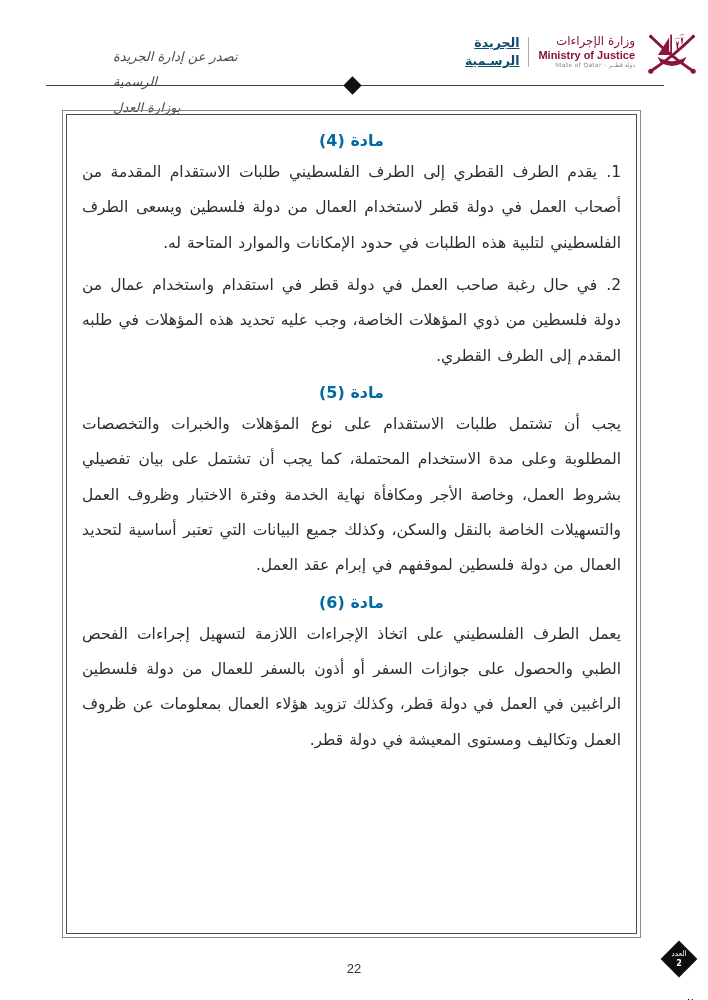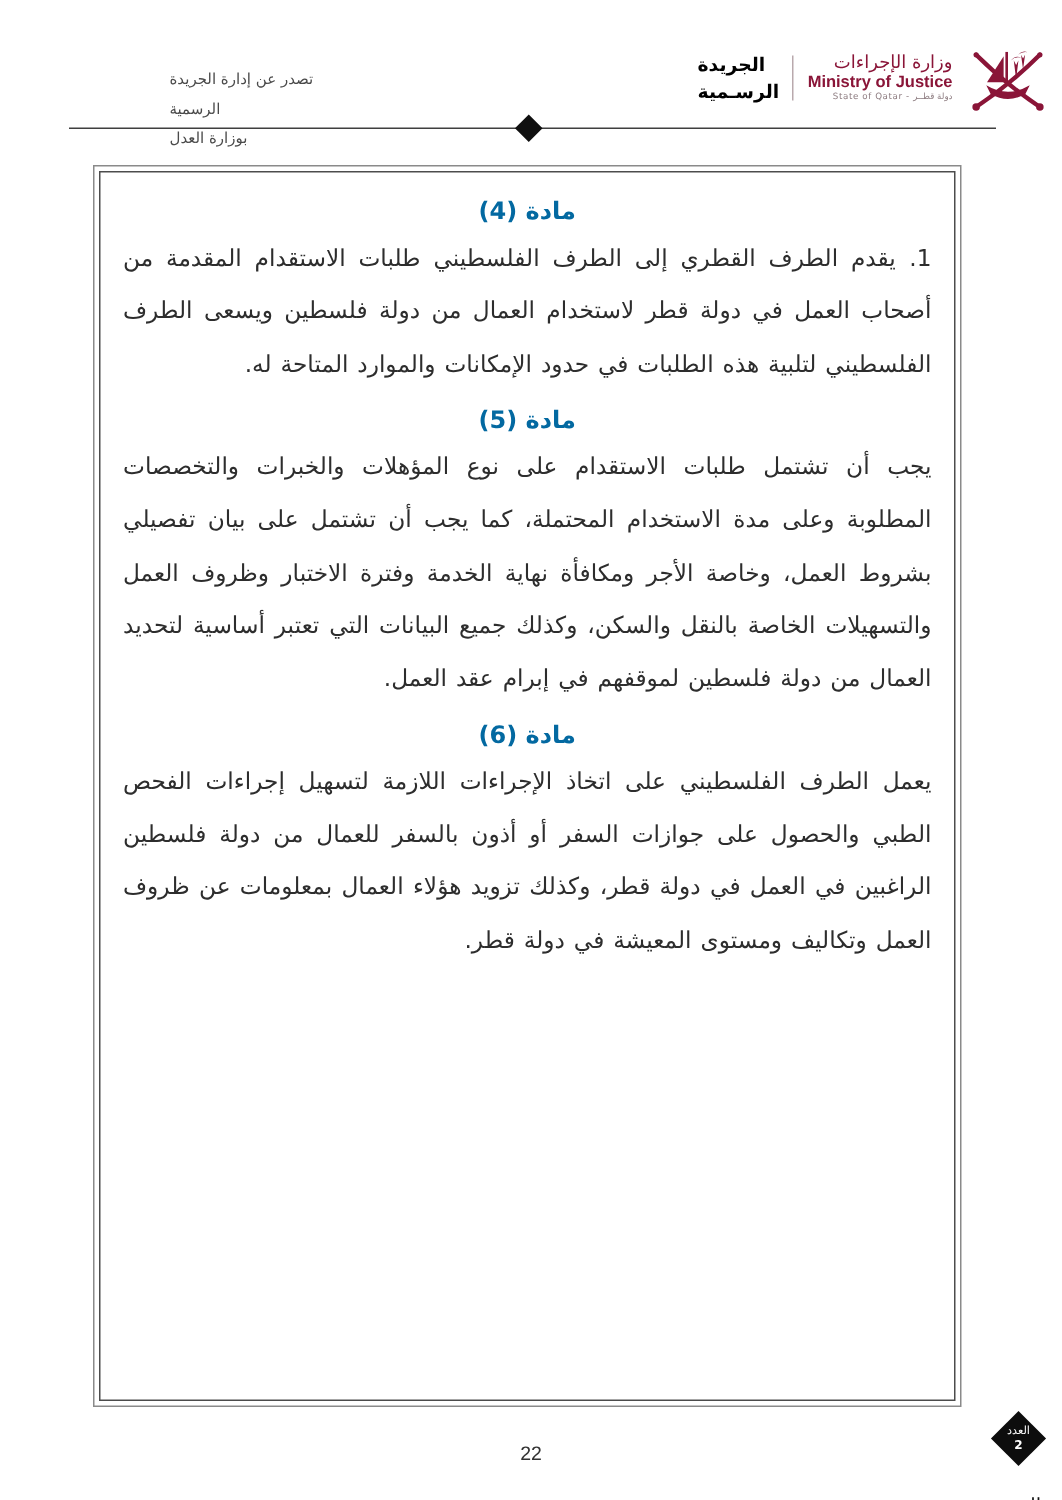--- a/index.html
+++ b/index.html
@@ -4,29 +4,29 @@
 <style>
   html,body{margin:0;padding:0;background:#e8e8e8;}
   .page{
     position:relative;width:708px;height:1000px;background:#ffffff;
     font-family:"DejaVu Sans",sans-serif;overflow:hidden;margin:0 auto;
     color:#2d2d2d;
   }
   
   .publisher{
     position:absolute;left:113px;top:44px;width:132px;
-    direction:rtl;text-align:left;font-size:10px;line-height:1.95;color:#4a4a4a;
+    direction:rtl;text-align:left;font-size:13px;line-height:1.95;color:#4a4a4a;font-style:italic;
   }
   .masthead{
     position:absolute;right:8px;top:26px;height:52px;
     display:flex;align-items:center;gap:9px;
   }
   .gazette-title{
-    direction:rtl;text-align:left;color:#000000;font-weight:bold;
-    font-size:12.5px;line-height:1.45;
+    direction:rtl;text-align:right;color:#0c4a6e;font-weight:bold;
+    font-size:12.5px;line-height:1.45;text-decoration:underline;
   }
   .vdivider{width:1px;height:30px;background:#b9a9ad;}
   .ministry{ text-align:right; direction:rtl; line-height:1.15; }
   .ministry .ar{color:#8A1538;font-size:12px;letter-spacing:.5px;}
   .ministry .en{direction:ltr;color:#8A1538;font-size:11px;font-weight:bold;font-family:"Liberation Sans",sans-serif;}
   .ministry .state{direction:ltr;color:#8d7c80;font-size:5.8px;letter-spacing:.4px;}
   .emblem{width:56px;height:50px;}
   
   .toprule{position:absolute;left:46px;right:44px;top:85px;height:1.4px;background:#3f3f3f;}
   .toprule-diamond{
@@ -111,20 +111,21 @@
 
   <div class="toprule"></div>
   <div class="toprule-diamond"></div>
 
   <div class="frame">
     <div class="frame-inner">
 
       <section>
         <h2 class="article-title first">مادة (4)</h2>
         <p class="item"><span class="marker">1.</span><span>يقدم الطرف القطري إلى الطرف الفلسطيني طلبات الاستقدام المقدمة من أصحاب العمل في دولة قطر لاستخدام العمال من دولة فلسطين ويسعى الطرف الفلسطيني لتلبية هذه الطلبات في حدود الإمكانات والموارد المتاحة له.</span></p>
+        <p class="item"><span class="marker">2.</span><span>في حال رغبة صاحب العمل في دولة قطر في استقدام واستخدام عمال من دولة فلسطين من ذوي المؤهلات الخاصة، وجب عليه تحديد هذه المؤهلات في طلبه المقدم إلى الطرف القطري.</span></p>
       </section>
 
       <section>
         <h2 class="article-title">مادة (5)</h2>
         <p class="para">يجب أن تشتمل طلبات الاستقدام على نوع المؤهلات والخبرات والتخصصات المطلوبة وعلى مدة الاستخدام المحتملة، كما يجب أن تشتمل على بيان تفصيلي بشروط العمل، وخاصة الأجر ومكافأة نهاية الخدمة وفترة الاختبار وظروف العمل والتسهيلات الخاصة بالنقل والسكن، وكذلك جميع البيانات التي تعتبر أساسية لتحديد العمال من دولة فلسطين لموقفهم في إبرام عقد العمل.</p>
       </section>
 
       <section>
         <h2 class="article-title">مادة (6)</h2>
         <p class="para">يعمل الطرف الفلسطيني على اتخاذ الإجراءات اللازمة لتسهيل إجراءات الفحص الطبي والحصول على جوازات السفر أو أذون بالسفر للعمال من دولة فلسطين الراغبين في العمل في دولة قطر، وكذلك تزويد هؤلاء العمال بمعلومات عن ظروف العمل وتكاليف ومستوى المعيشة في دولة قطر.</p>

